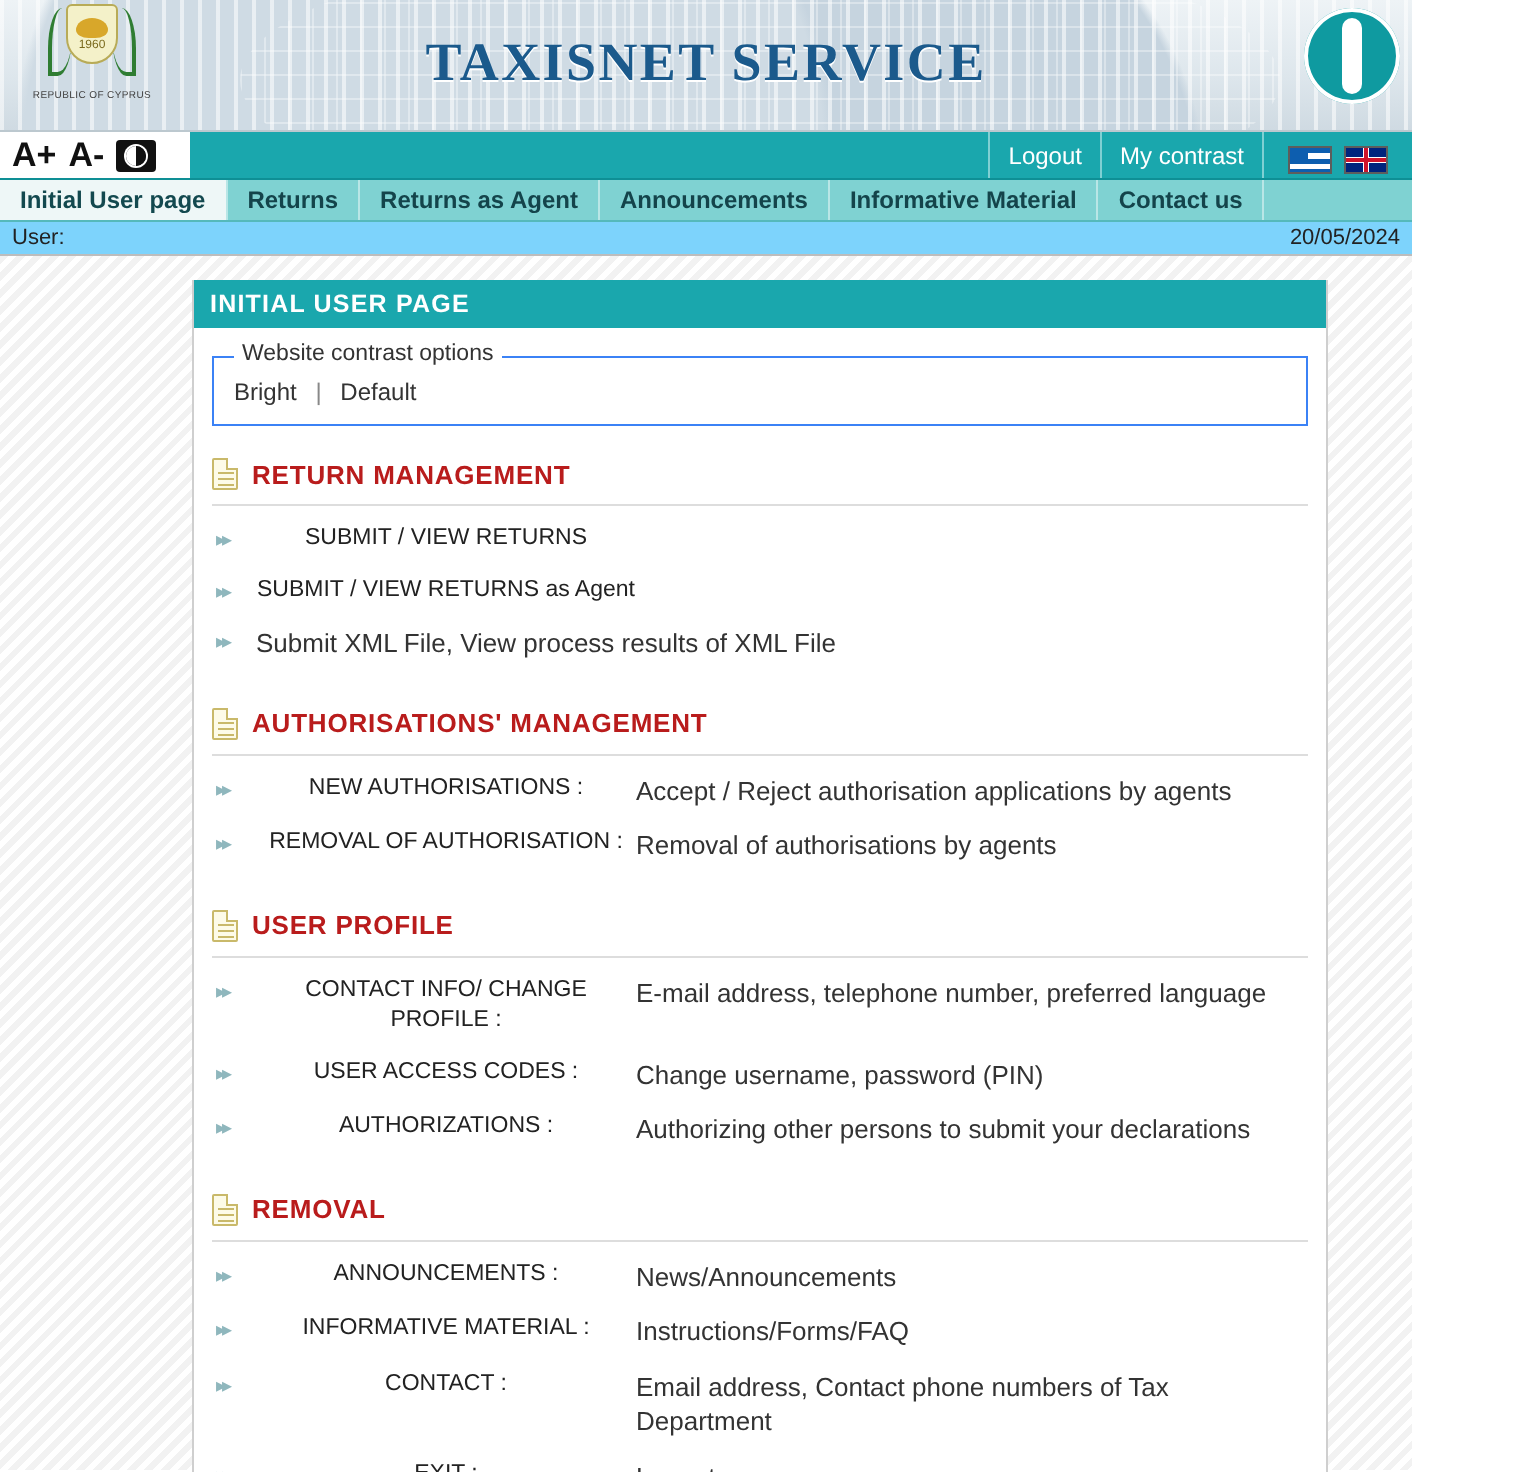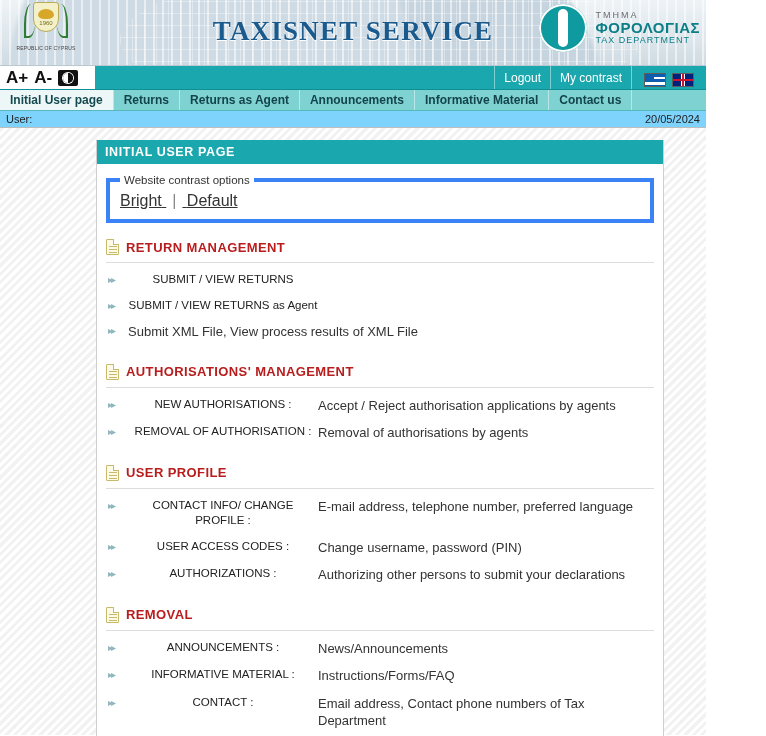--- a/index.html
+++ b/index.html
@@ -210,31 +210,31 @@
   }
   .content-title {
     background: #1aa7ad;
     color: #ffffff;
     font-size: 12.5px; font-weight: bold;
     letter-spacing: .6px;
     padding: 5px 8px;
   }
   .contrast-box {
     margin: 14px 9px 6px 9px;
-    border: 4px solid #3b82f6;
+    border: 1px solid #3b82f6;
     position: relative;
     padding: 10px 10px 9px 10px;
   }
   .contrast-legend {
     position: absolute; top: -8px; left: 10px;
     background: #ffffff;
     padding: 0 4px;
     font-size: 11.5px; color: #333;
   }
-  .contrast-opts { font-size: 16px; color: #333; text-decoration: underline; }
+  .contrast-opts { font-size: 12px; color: #333; }
   .contrast-opts a { color: #333; text-decoration: none; }
   .sep { color: #888; padding: 0 6px; }
 
   .section { margin: 16px 9px 0 9px; }
   .section-head {
     display: flex; align-items: center; gap: 7px;
     border-bottom: 1px solid #ddd;
     padding-bottom: 7px;
   }
   .doc-icon {
@@ -292,25 +292,20 @@
         <div class="dove"></div>
         <div class="yr">1960</div>
       </div>
       <div class="crest-text">REPUBLIC OF CYPRUS</div>
     </div>
 
     <div class="banner-title">TAXISNET SERVICE</div>
 
     <div class="banner-right">
       <div class="dept-logo"></div>
-      <div class="dept-text">
-        <div class="l1">ΤΜΗΜΑ</div>
-        <div class="l2">ΦΟΡΟΛΟΓΙΑΣ</div>
-        <div class="l3">TAX DEPARTMENT</div>
-      </div>
     </div>
   </div>
 
   <div class="toolbar">
     <div class="fontsize">
       <span class="fz">A+</span>
       <span class="fz">A-</span>
       <span class="contrast-btn"></span>
     </div>
     <div class="toolbar-spacer"></div>

